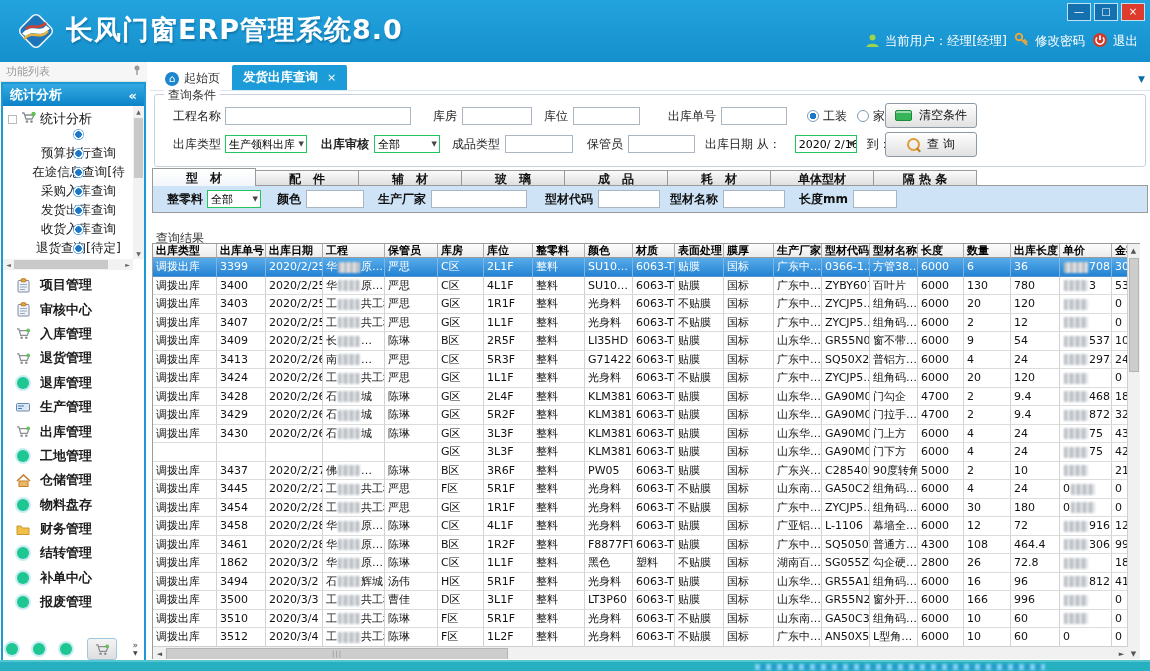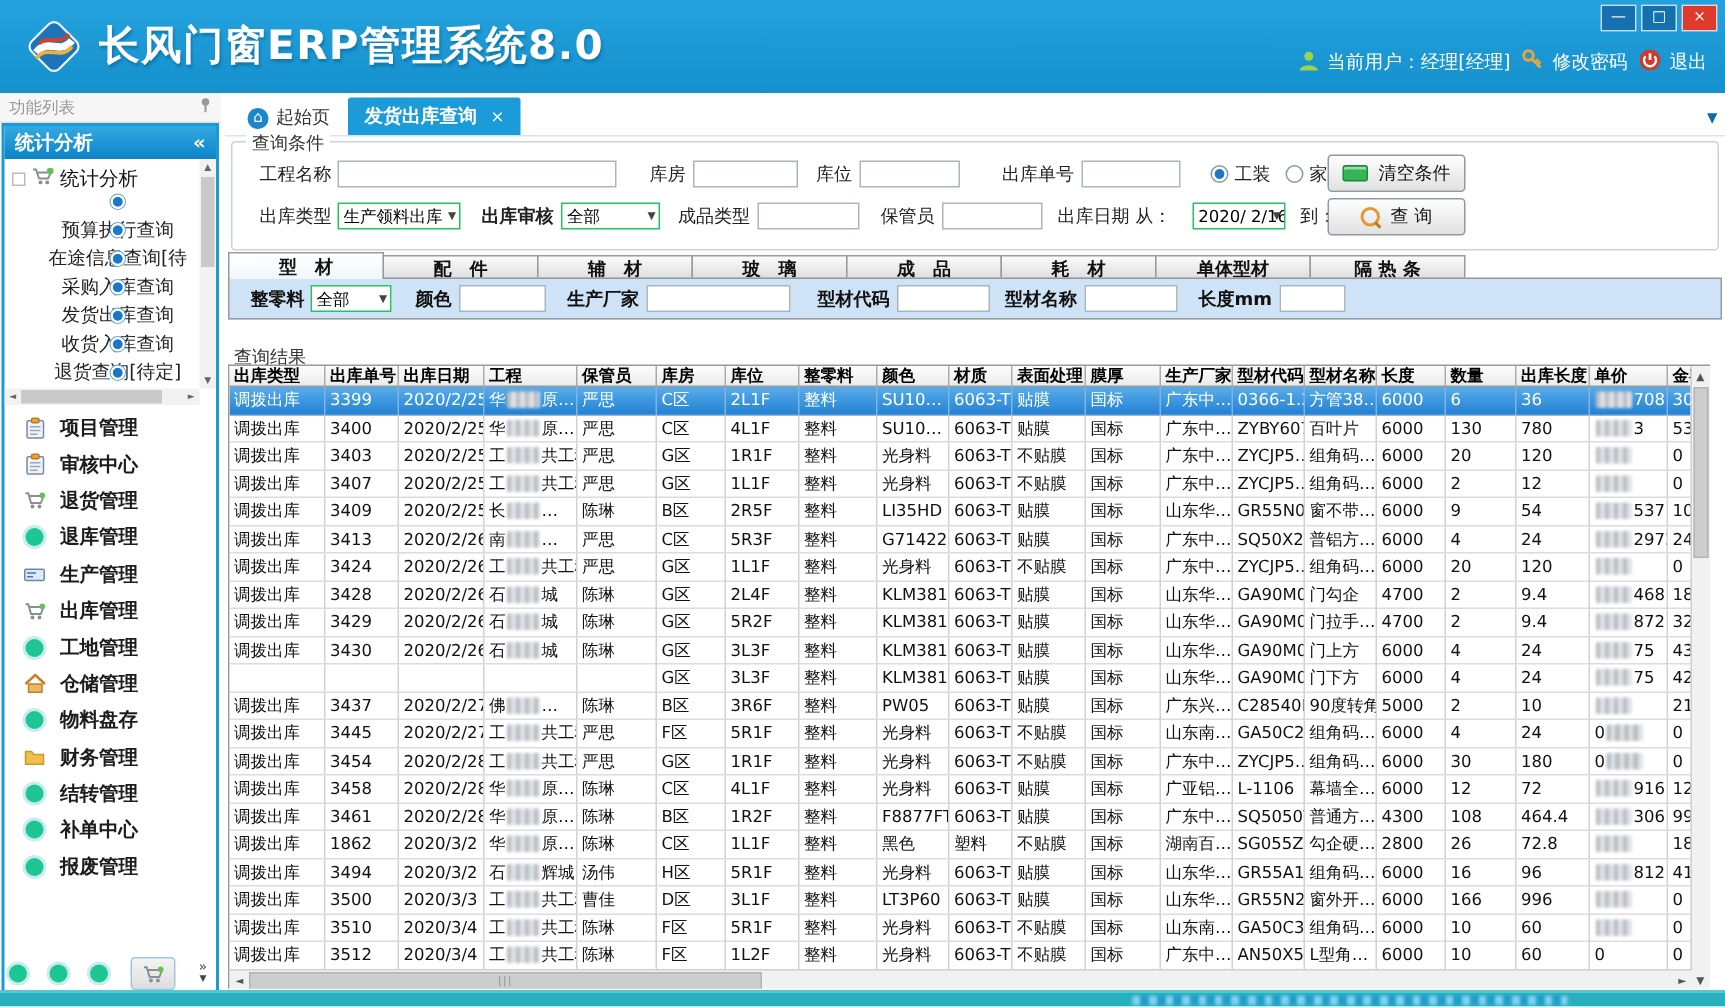--- a/index.html
+++ b/index.html
@@ -280,20 +280,31 @@
         </div>
         <div class="menu-item">
           <span class="mi">
             <svg width="15" height="13" viewBox="0 0 16 14">
               <path d="M1 2 h2 l2 7 h7 l2-5 H4" fill="none" stroke="#8a8f94" stroke-width="1.4"></path>
               <circle cx="6" cy="11.5" r="1.4" fill="#8a8f94"></circle>
               <circle cx="11" cy="11.5" r="1.4" fill="#8a8f94"></circle>
               <circle cx="13" cy="3.5" r="2" fill="#63c054"></circle>
             </svg>
           </span>
+          <span>入库管理</span>
+        </div>
+        <div class="menu-item">
+          <span class="mi">
+            <svg width="15" height="13" viewBox="0 0 16 14">
+              <path d="M1 2 h2 l2 7 h7 l2-5 H4" fill="none" stroke="#8a8f94" stroke-width="1.4"></path>
+              <circle cx="6" cy="11.5" r="1.4" fill="#8a8f94"></circle>
+              <circle cx="11" cy="11.5" r="1.4" fill="#8a8f94"></circle>
+              <circle cx="13" cy="3.5" r="2" fill="#63c054"></circle>
+            </svg>
+          </span>
           <span>退货管理</span>
         </div>
         <div class="menu-item">
           <span class="mi">
             <span class="gcircle"></span>
           </span>
           <span>退库管理</span>
         </div>
         <div class="menu-item">
           <span class="mi">

